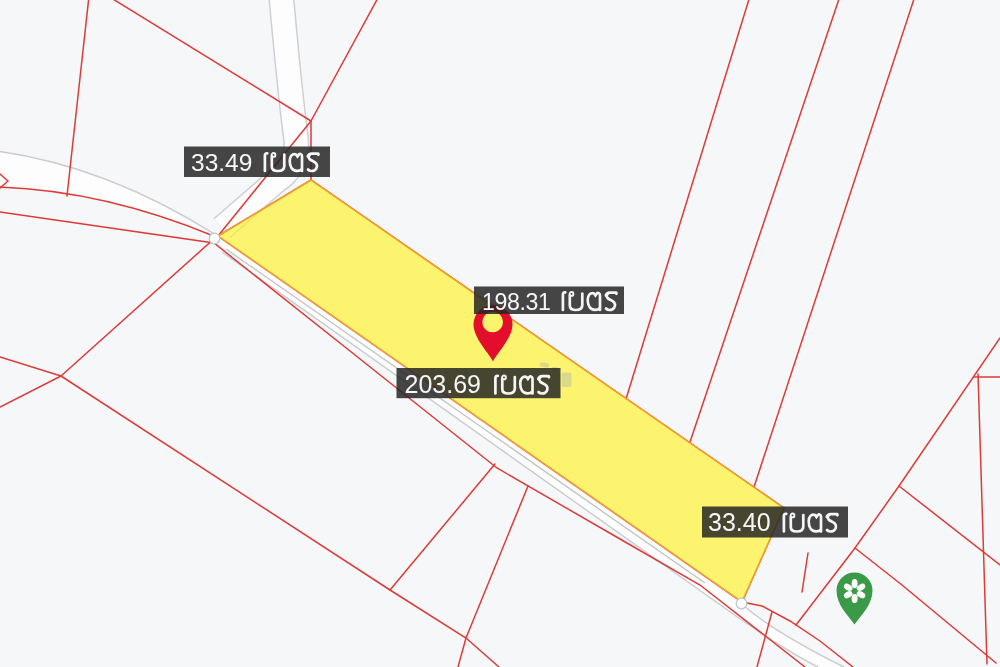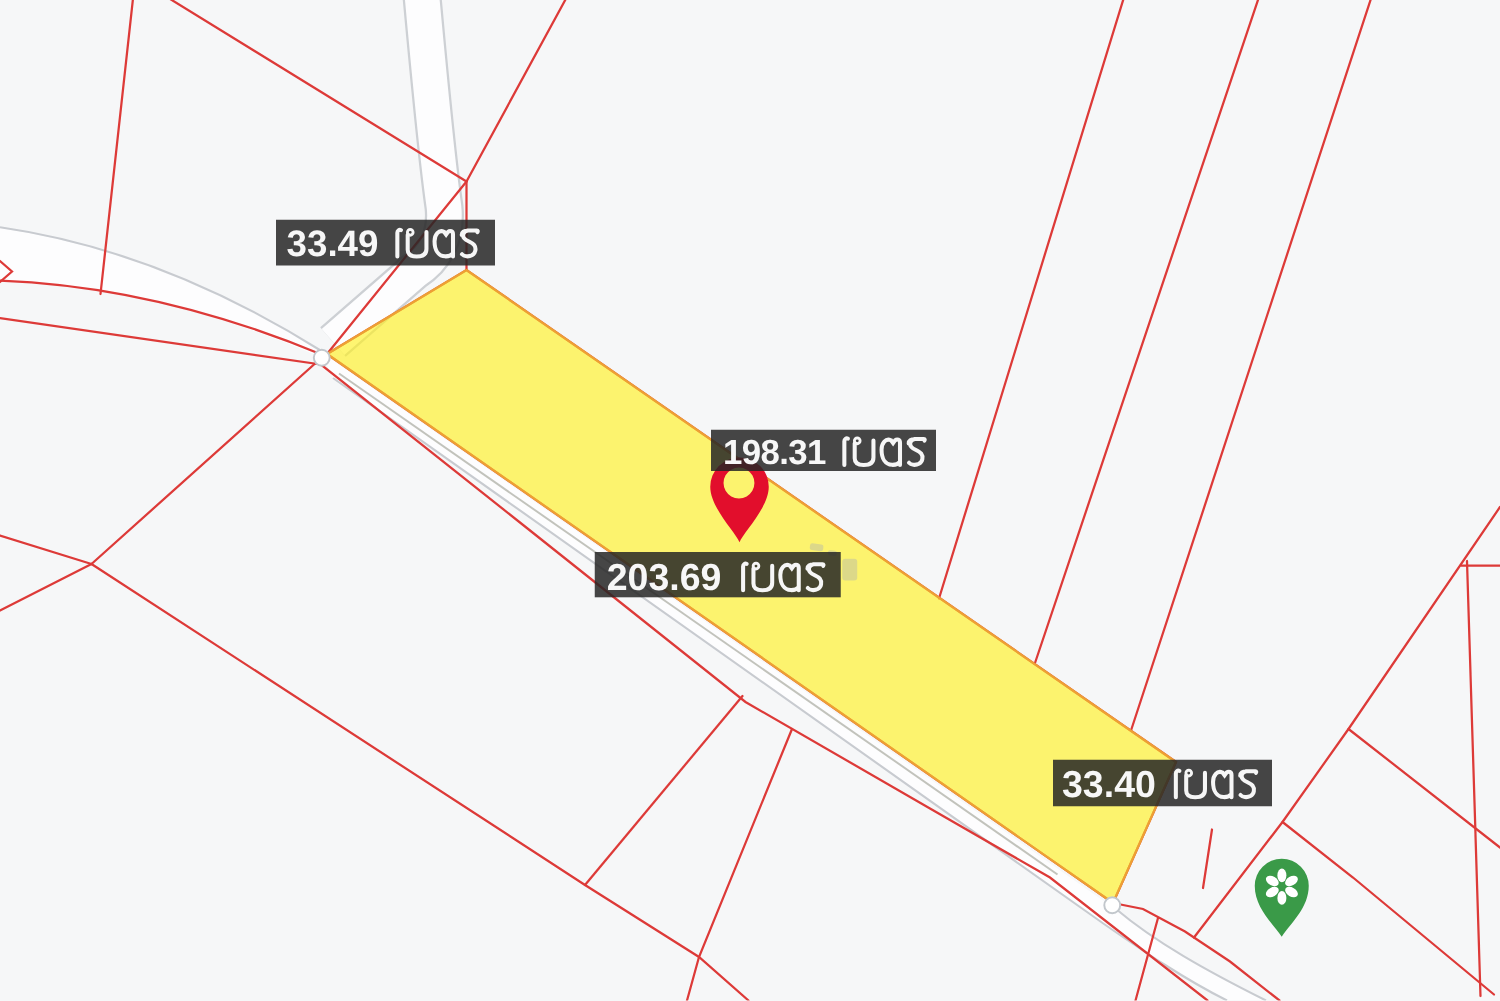--- a/index.html
+++ b/index.html
@@ -1,16 +1,16 @@
 <!DOCTYPE html>
 <html><head>
 <meta charset="utf-8">
 <style>
   html,body{margin:0;padding:0;background:#f6f7f8;}
-  #map{width:1000px;height:667px;position:relative;overflow:hidden;font-weight:bold;}
+  #map{width:1000px;height:667px;position:relative;overflow:hidden;}
   text{font-family:"Liberation Sans", sans-serif;}
 </style>
 </head>
 <body>
 <div id="map">
 <svg width="1000" height="667" viewBox="0 0 1000 667" xmlns="http://www.w3.org/2000/svg">
   <rect x="0" y="0" width="1000" height="667" fill="#f6f7f8"></rect>
 
   <g fill="none">
     <path d="M 281,-6 C 287,60 292,110 296,138 C 298,158 290,172 276,181 L 222,228" stroke="#cdd0d4" stroke-width="26"></path>

